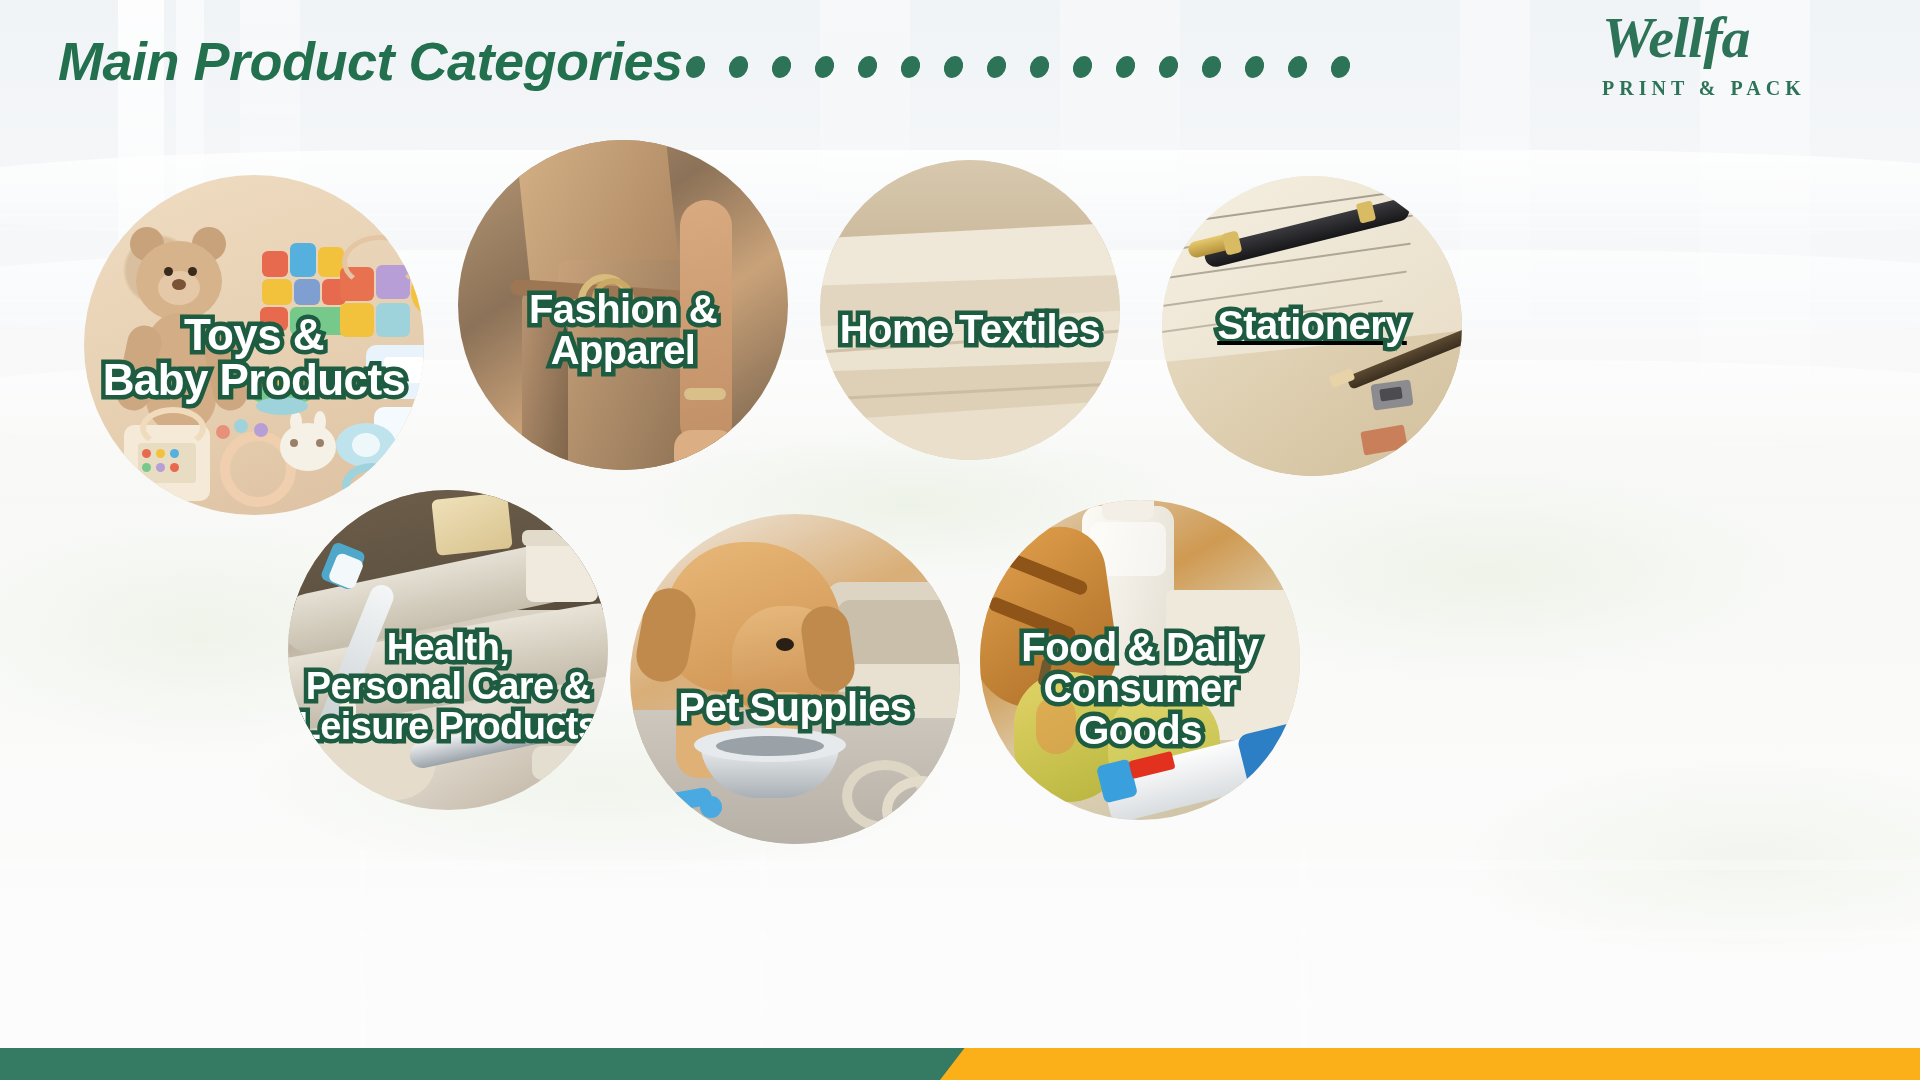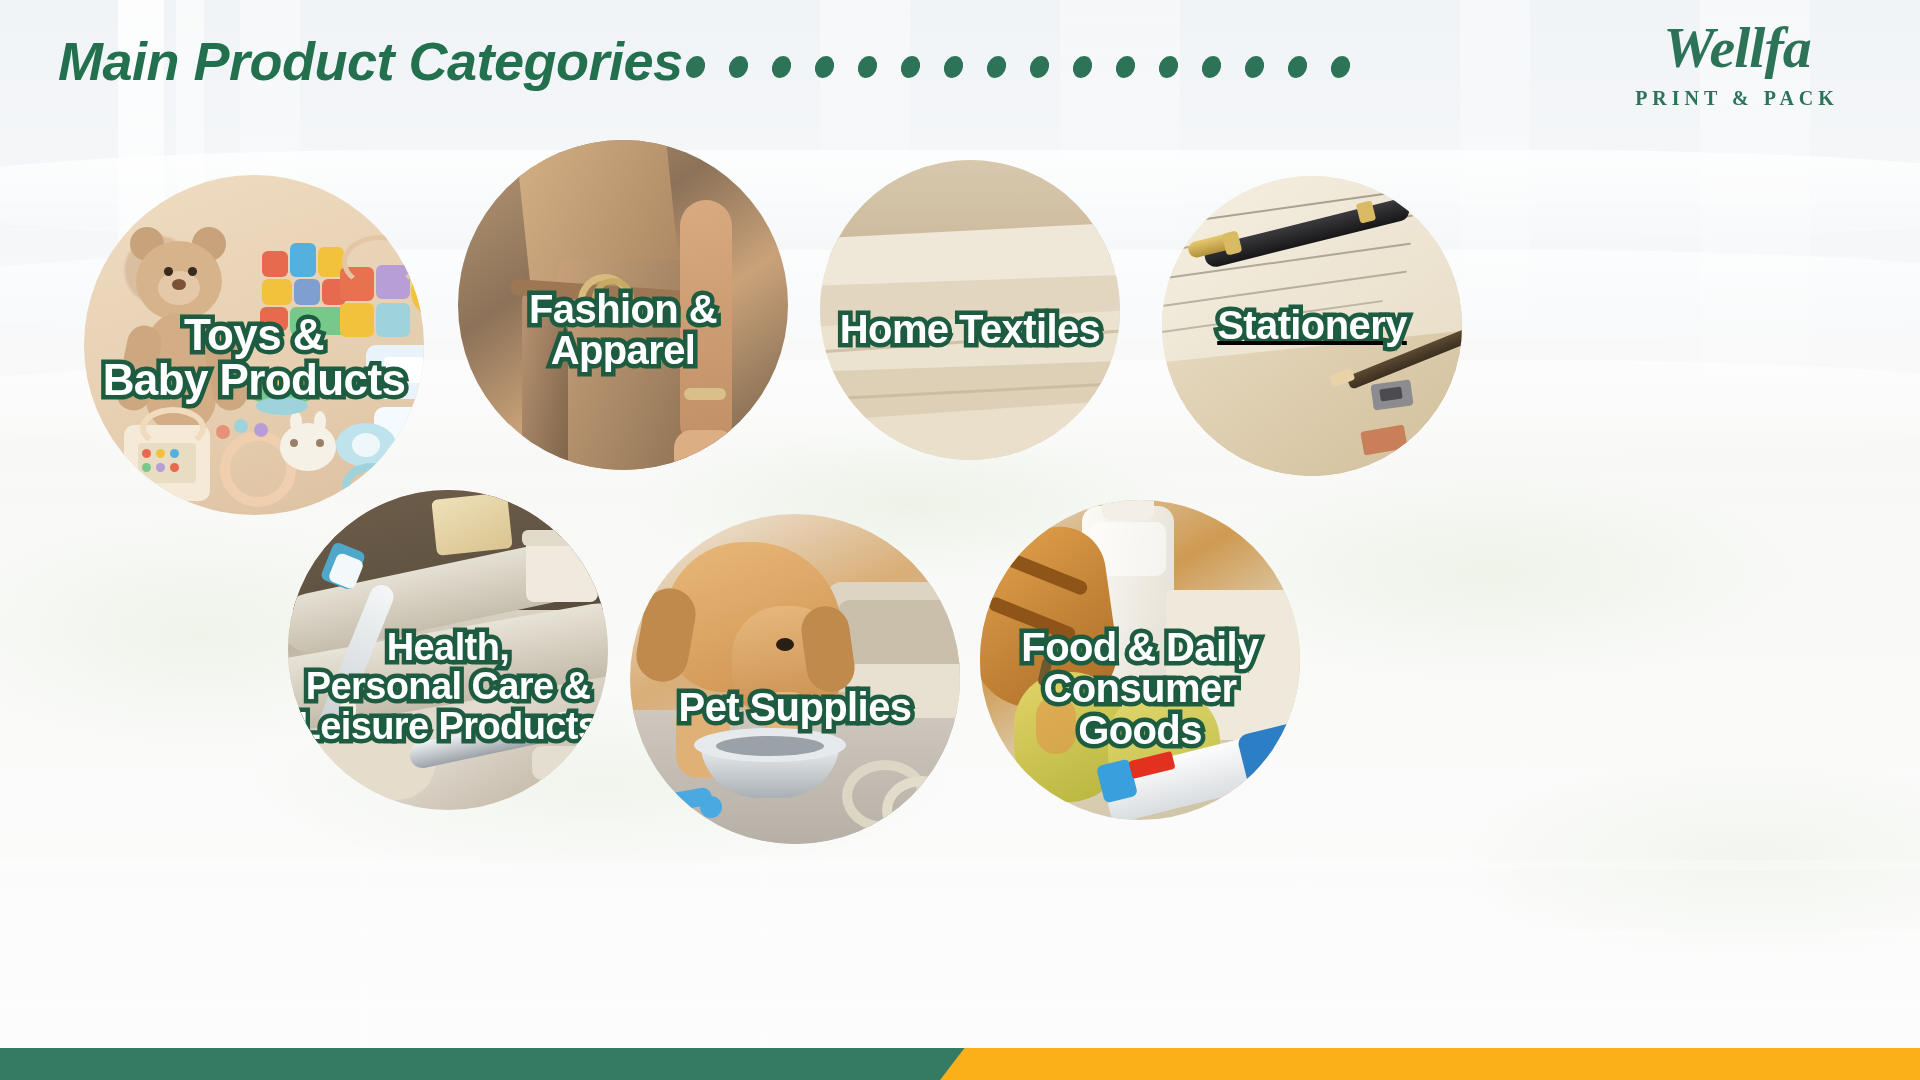--- a/index.html
+++ b/index.html
@@ -57,21 +57,21 @@
     letter-spacing:-.5px;
     color:#23704f;
     white-space:nowrap;
   }
   .dots{position:absolute;left:686px;top:56px;display:flex;gap:24px;align-items:center;}
   .dot{
     width:19px;height:22px;border-radius:50%;
     background:#2d7358;transform:skewX(-8deg);
   }
 
-  .logo{position:absolute;right:48px;top:18px;text-align:center;width:270px;}
+  .logo{position:absolute;right:48px;top:8px;text-align:left;width:270px;}
   .logo-word{
     font-family:"Liberation Serif", serif;
     font-style:italic;font-weight:bold;
     font-size:58px;line-height:60px;color:#2d7358;
     letter-spacing:-1px;
   }
   .logo-sub{
     font-family:"Liberation Serif", serif;
     font-size:20px;font-weight:bold;letter-spacing:5px;
     color:#2d7358;margin-top:2px;

